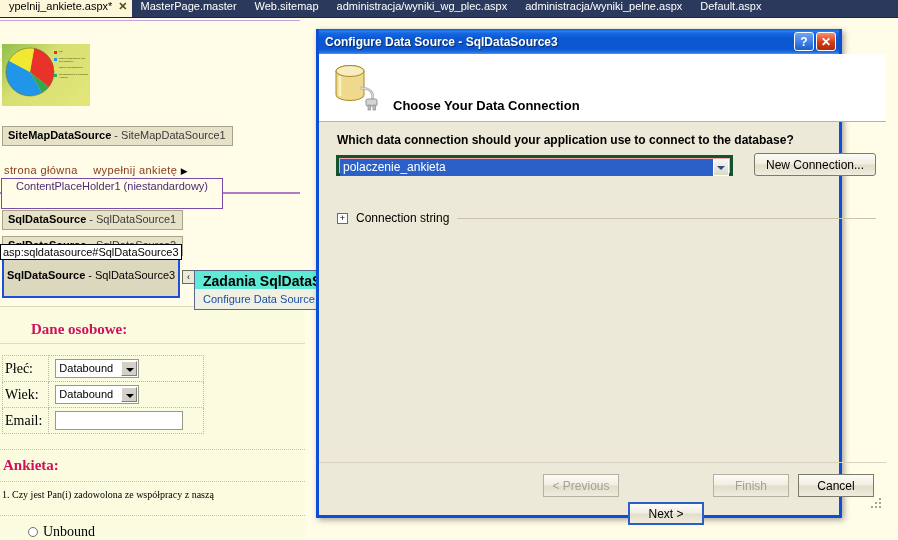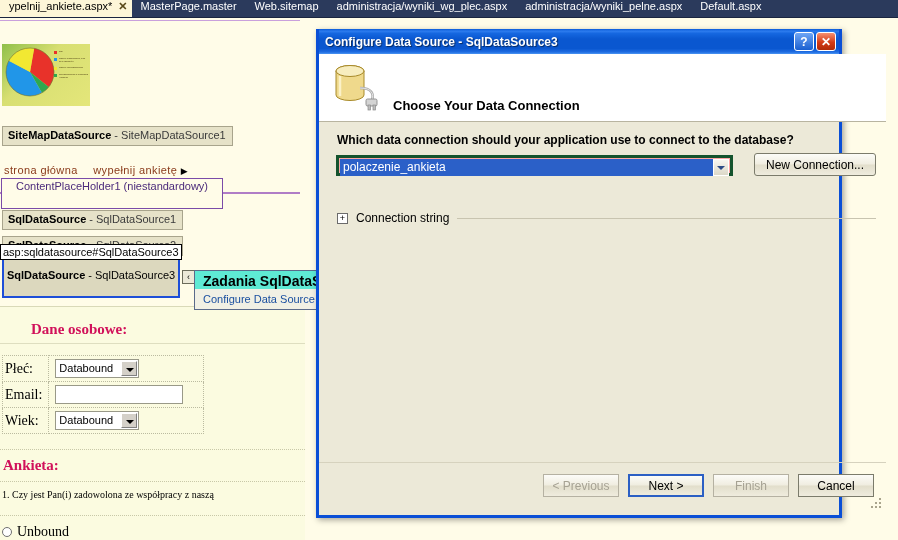--- a/index.html
+++ b/index.html
@@ -224,21 +224,21 @@
   }
 
   #ankieta-heading { position: absolute; left: 3px; top: 150px; }
   #q1 {
     position: absolute; left: 2px; top: 182px;
     font-family: "Liberation Serif", serif;
     font-size: 10px; color: #000;
     white-space: nowrap;
   }
   #radio-row {
-    position: absolute; left: 2px; top: 217px;
+    position: absolute; left: 28px; top: 217px;
     display: flex; align-items: center;
     font-family: "Liberation Serif", serif;
     font-size: 14px; color: #000;
   }
   .radio-glyph {
     width: 10px; height: 10px; border-radius: 50%;
     border: 1px solid #707070;
     background: #FFFFFF;
     margin-right: 5px;
   }
@@ -364,21 +364,21 @@
   .dbtn {
     width: 76px; height: 23px;
     border-radius: 0;
     font-size: 12px;
     display: flex; align-items: center; justify-content: center;
     background: linear-gradient(to bottom,#FCFCF8 0%,#F0EDE0 48%,#E2DECB 52%,#EFECDE 100%);
     border: 1px solid #7B7B6B;
     color: #000;
   }
   .dbtn.disabled { color: #A6A293; border-color: #B5B1A2; }
-  .dbtn.default { border: 2px solid #2B5FC4; }
+  .dbtn.default { border: 2px solid #2B5FC4; margin-top: 28px; }
   #grip {
     position: absolute; right: 3px; bottom: 2px;
     width: 12px; height: 12px;
   }
   #grip i {
     position: absolute; width: 2px; height: 2px; background: #A9A48C;
   }
 </style>
 </head>
 <body>
@@ -484,32 +484,32 @@
           <tr>
         <td>Płeć:</td>
         <td class="fieldcell">
           <span class="ddl">
             <span>Databound</span>
             <span class="arrow"></span>
           </span>
         </td>
       </tr>
       <tr>
-        <td>Email:</td>
-        <td class="fieldcell">
-          <span class="txtbox"></span>
-        </td>
-      </tr>
-      <tr>
         <td>Wiek:</td>
         <td class="fieldcell">
           <span class="ddl">
             <span>Databound</span>
             <span class="arrow"></span>
           </span>
+        </td>
+      </tr>
+      <tr>
+        <td>Email:</td>
+        <td class="fieldcell">
+          <span class="txtbox"></span>
         </td>
       </tr>
     </tbody>
       </table>
 
     <div class="dotted-row" style="top:142px;"></div>
     <div class="h-pink" id="ankieta-heading">Ankieta:</div>
     <div class="dotted-row" style="top:174px;"></div>
     <div id="q1">1. Czy jest Pan(i) zadowolona ze współpracy z naszą</div>
     <div class="dotted-row" style="top:208px;"></div>

